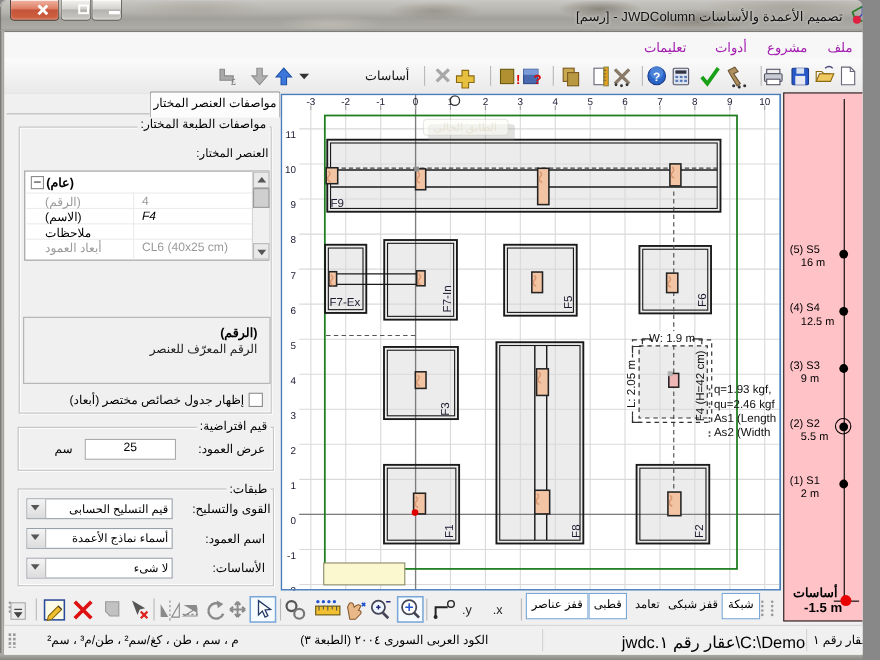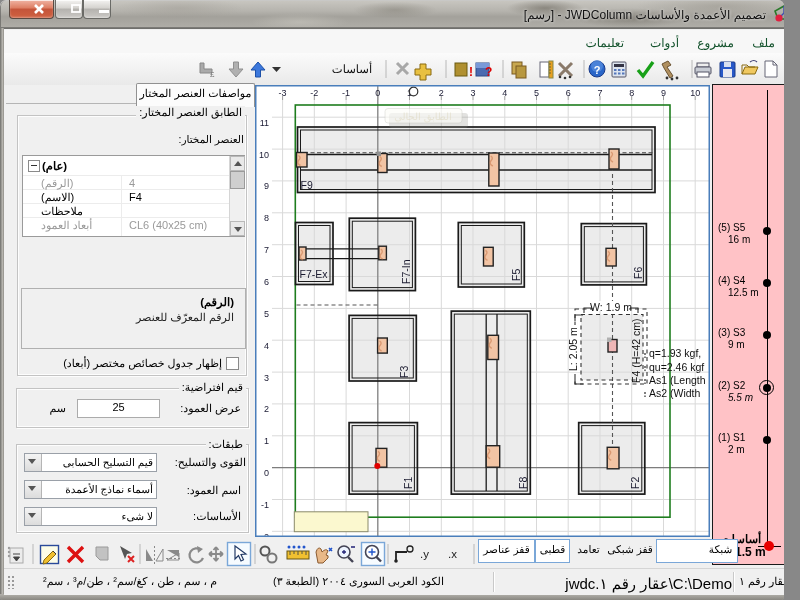--- a/index.html
+++ b/index.html
@@ -24,21 +24,21 @@
 
 .cbtn{position:absolute;top:0;height:18px;border-radius:0 0 4px 4px;border:1px solid #5a4a42;border-top:none;
  box-shadow:inset 0 1px 0 rgba(255,255,255,.7), inset 0 -1px 2px rgba(255,255,255,.35);}
 #b-close{left:9px;width:43px;background:linear-gradient(180deg,#f0b4a4 0%,#dd7d62 45%,#c4543a 50%,#cf6140 100%);}
 #b-max{left:55px;width:26px;background:linear-gradient(180deg,#f4f3f1 0%,#d4d2ce 45%,#b4b2ae 50%,#cbc9c5 100%);border-color:#6a6a66;}
 #b-min{left:83px;width:26px;background:linear-gradient(180deg,#f4f3f1 0%,#d4d2ce 45%,#b4b2ae 50%,#cbc9c5 100%);border-color:#6a6a66;}
 #title-txt{top:8px;right:34px;font-size:12px;color:#111;direction:rtl;text-shadow:0 0 3px rgba(255,255,255,.9);}
 
 #client{left:4px;top:28px;width:792px;height:566px;background:#f0f0f0;border-top:1px solid #6f6f6c;}
 #menubar{left:0;top:1px;width:792px;height:23px;background:#f7f7f7;}
-.mi{position:absolute;top:6px;font-size:12px;color:#14532d;}
+.mi{position:absolute;top:6px;font-size:12px;color:#a21caf;}
 #toolbar{left:0;top:24px;width:792px;height:32px;background:linear-gradient(180deg,#fbfbfb,#e9e9e9);border-bottom:1px solid #cdcdcd;}
 #main{left:0;top:56px;width:792px;height:510px;background:#f0f0f0;}
 .rtl{direction:rtl;}
 .lbl{font-size:11px;color:#000;}
 .pn{font-size:11px;}
 .grp{border:1px solid #c3c3c3;box-shadow:inset 0 0 0 1px #fdfdfd, 1px 1px 0 #fdfdfd;}
 .sbtn{position:absolute;left:0;width:15px;height:15px;background:#e9e9e9;border:1px solid #b9b9b9;box-sizing:border-box;}
 .tri-up{position:absolute;left:3px;top:4px;width:0;height:0;border-left:4px solid transparent;border-right:4px solid transparent;border-bottom:5px solid #555;}
 .tri-dn{position:absolute;left:3px;top:5px;width:0;height:0;border-left:4px solid transparent;border-right:4px solid transparent;border-top:5px solid #555;}
 .combo{width:133px;height:19px;background:#fff;border:1px solid #9aa0a8;box-sizing:border-box;}
@@ -350,37 +350,37 @@
         <rect x="134" y="28" width="79" height="15" rx="3" fill="#8a8a84" opacity="0.25"></rect>
 <rect x="130" y="23.5" width="77" height="14.5" rx="3" fill="#fcfcf8" opacity="0.65" stroke="#c6c6be" stroke-opacity="0.6"></rect>
 <text x="168" y="34.5" text-anchor="middle" font-size="10" fill="#d9d2b4" opacity="0.45">الطابق الحالي</text>
       </g>
 <rect x="0.75" y="0.75" width="453.5" height="450.5" fill="none" stroke="#4a7ebb" stroke-width="1.5"></rect>
 </svg>
 
  <div class="abs rtl" style="left:136px;top:83px;width:117px;height:20px;background:#fcfcfc;border:1px solid #919191;border-bottom:none;border-radius:2px 2px 0 0;font-size:11px;text-align:center;padding-top:3px;">مواصفات العنصر المختار</div>
  <div class="abs" style="left:6px;top:103px;width:130px;height:1px;background:#b5b5b5;"></div>
  <div class="abs grp" style="left:17px;top:115px;width:228px;height:259px;"></div>
- <div class="abs rtl lbl" style="left:100px;top:106px;width:145px;text-align:right;"><span style="background:#f0f0f0;padding:0 3px;">الطابق العنصر المختار:</span></div>
+ <div class="abs rtl lbl" style="left:100px;top:106px;width:145px;text-align:right;"><span style="background:#f0f0f0;padding:0 3px;">مواصفات الطبعة المختار:</span></div>
  <div class="abs rtl lbl" style="left:144px;top:133px;width:100px;text-align:right;font-size:10.5px;">العنصر المختار:</div>
 
  <div class="abs" style="left:22px;top:155px;width:221px;height:80px;background:#fff;border:1px solid #9a9a9a;">
    <div class="abs" style="left:98px;top:19px;width:1px;height:61px;background:#ececec;"></div>
    <div class="abs" style="left:0;top:19px;width:206px;height:1px;background:#ececec;"></div>
    <div class="abs" style="left:0;top:33px;width:206px;height:1px;background:#ececec;"></div>
    <div class="abs" style="left:0;top:47px;width:206px;height:1px;background:#ececec;"></div>
    <div class="abs" style="left:0;top:61px;width:206px;height:1px;background:#ececec;"></div>
    <div class="abs" style="left:5px;top:4px;width:10px;height:10px;border:1px solid #8a8a8a;background:#fff;">
         <div style="position:absolute;left:2px;top:4px;width:6px;height:1px;background:#333;"></div>
       </div>
    <div class="abs rtl" style="left:19px;top:3px;font-size:11.5px;font-weight:bold;">(عام)</div>
    <div class="abs rtl pn" style="left:18px;top:21px;color:#9a9a9a;">(الرقم)</div>
       <div class="abs pn" style="left:106px;top:21px;color:#9a9a9a;">4</div>
    <div class="abs rtl pn" style="left:18px;top:35px;">(الاسم)</div>
-      <div class="abs pn" style="left:106px;top:35px;">F4</div>
+      <div class="abs pn" style="left:106px;top:35px;font-style:italic;">F4</div>
    <div class="abs rtl pn" style="left:18px;top:49px;">ملاحظات</div>
    <div class="abs rtl pn" style="left:18px;top:63px;color:#9a9a9a;">أبعاد العمود</div>
       <div class="abs pn" style="left:106px;top:63px;color:#9a9a9a;">CL6 (40x25 cm)</div>
 
    <div class="abs" style="left:206px;top:0;width:15px;height:80px;background:#f0f0f0;border-left:1px solid #d5d5d5;">
      <div class="sbtn" style="top:0;">
           <div class="tri-up"></div>
         </div>
      <div class="abs" style="left:0;top:15px;width:15px;height:18px;background:#cfcfcf;border:1px solid #9a9a9a;box-sizing:border-box;"></div>
      <div class="sbtn" style="top:65px;">
@@ -425,21 +425,21 @@
 
  <div class="abs" id="pink" style="left:712px;top:84px;width:76px;height:479px;background:#ffc2c6;border:1px solid #1a1a1a;padding-left:12px;">
    <div class="abs" style="left:53.5px;top:5px;width:1px;height:457px;background:#000;"></div>
    <div class="lvl" style="top:137px;">(5) S5</div>
       <div class="lvlv" style="top:149px;">16 m</div>
    <div class="lvl" style="top:190px;">(4) S4</div>
       <div class="lvlv" style="top:202px;">12.5 m</div>
    <div class="lvl" style="top:242px;">(3) S3</div>
       <div class="lvlv" style="top:254px;">9 m</div>
    <div class="lvl" style="top:295px;">(2) S2</div>
-      <div class="lvlv" style="top:307px;font-style:italic;">5.5 m</div>
+      <div class="lvlv" style="top:307px;">5.5 m</div>
    <div class="lvl" style="top:347px;">(1) S1</div>
       <div class="lvlv" style="top:359px;">2 m</div>
    <div class="dot" style="top:141.6px;"></div>
    <div class="dot" style="top:194px;"></div>
    <div class="dot" style="top:246px;"></div>
    <div class="dot" style="top:299px;"></div>
    <div class="abs" style="left:46px;top:295px;width:15px;height:15px;box-sizing:border-box;border:1.5px solid #000;border-radius:50%;"></div>
    <div class="dot" style="top:351px;"></div>
    <div class="abs" style="left:8px;top:447px;font-size:11.5px;font-weight:bold;direction:rtl;">أساسات</div>
    <div class="abs" style="left:45px;top:460.5px;width:23px;height:1px;background:#000;"></div>
@@ -526,21 +526,21 @@
    <circle cx="698" cy="9" r="1.2"></circle>
         <circle cx="698" cy="13" r="1.2"></circle>
         <circle cx="698" cy="17" r="1.2"></circle>
         <circle cx="698" cy="21" r="1.2"></circle>
       </g>
  </svg>
  <div class="abs tbtn on" style="left:478px;width:55px;">قفز عناصر</div>
  <div class="abs tbtn on" style="left:535px;width:33px;">قطبى</div>
  <div class="abs tbtn" style="left:572px;width:33px;">تعامد</div>
  <div class="abs tbtn" style="left:607px;width:46px;">قفز شبكى</div>
- <div class="abs tbtn on" style="left:656px;width:33px;padding-left:47px;">شبكة</div>
+ <div class="abs tbtn on" style="left:656px;width:33px;">شبكة</div>
 
  <div class="abs" id="status" style="left:4px;top:568px;width:792px;height:26px;background:#f0f0f0;border-top:1px solid #d5d5d5;">
    <div class="abs" style="left:3px;top:6px;width:8px;height:14px;background:radial-gradient(circle 1.2px at 2px 2px,#999 1.2px,transparent 1.3px) 0 0/4px 4px;"></div>
    <div class="abs rtl" style="left:39px;top:6px;font-size:11px;">م ، سم ، طن ، كغ/سم² ، طن/م³ ، سم²</div>
    <div class="abs rtl" style="left:215px;top:6px;width:225px;text-align:right;font-size:11px;">الكود العربى السورى ٢٠٠٤ (الطبعة ٣)</div>
    <div class="sep" style="left:489px;"></div>
    <div class="abs rtl" style="left:500px;top:6px;width:228px;text-align:right;font-size:15px;">C:\Demo\عقار رقم ١.jwdc</div>
    <div class="sep" style="left:729px;"></div>
    <div class="abs rtl" style="left:735px;top:6px;width:55px;text-align:left;font-size:11px;white-space:nowrap;">عقار رقم ١</div>
  </div>

